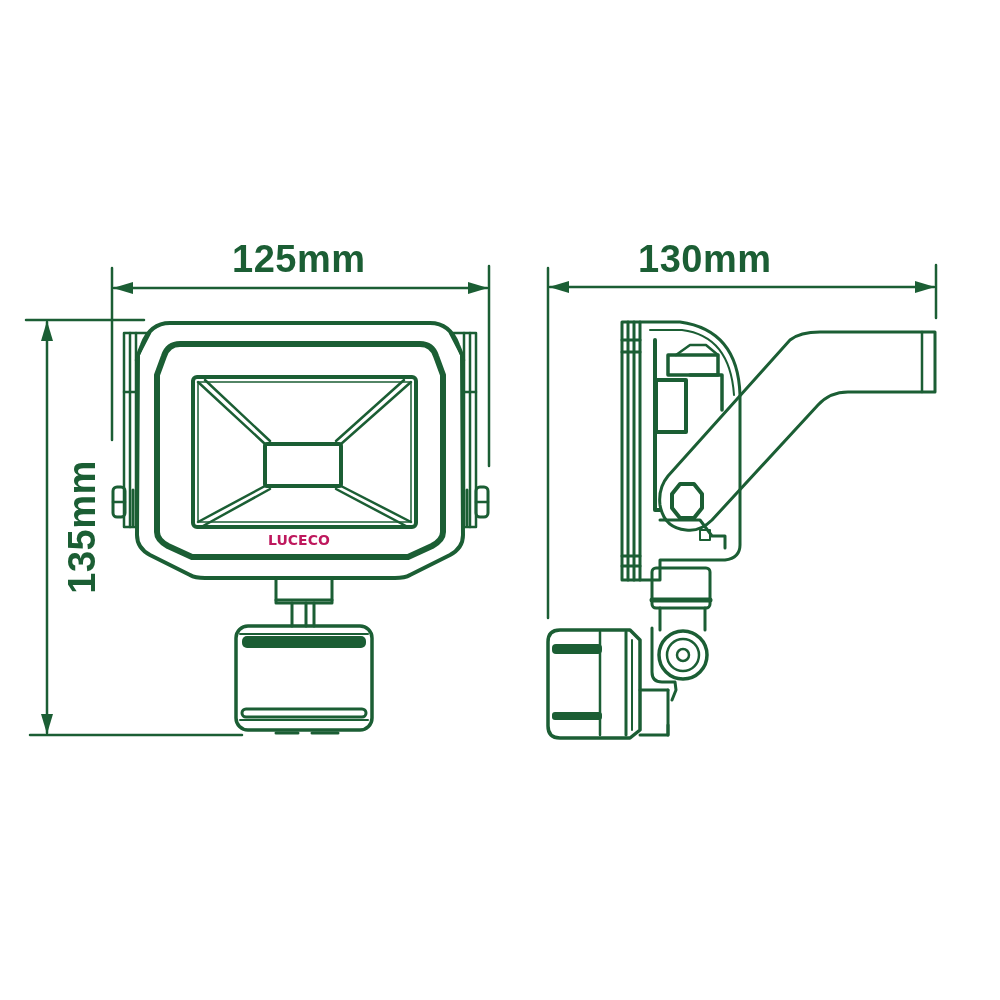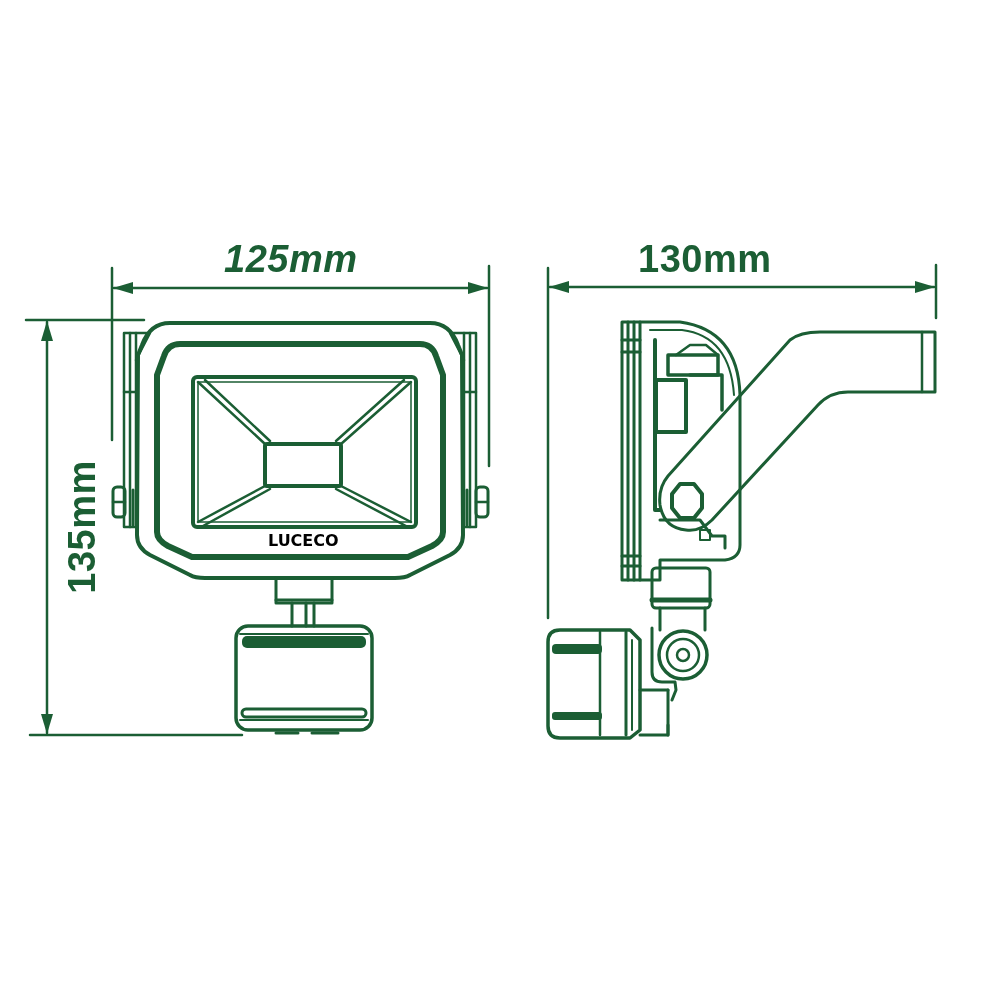--- a/index.html
+++ b/index.html
@@ -8,34 +8,34 @@
     .dim-label {
       position: absolute;
       font-family: "Liberation Sans", "DejaVu Sans", sans-serif;
       font-weight: bold;
       font-size: 38px;
       color: #1b5e34;
       line-height: 1;
       white-space: nowrap;
       letter-spacing: 0.5px;
     }
-    #label-width-front { left: 224px; top: 240px; font-style: italic; }
+    #label-width-front { left: 232px; top: 240px; }
     #label-width-side { left: 638px; top: 240px; }
     #label-height {
       left: 82px; top: 527px;
       transform: translate(-50%, -50%) rotate(-90deg);
       transform-origin: center center;
     }
     .logo-text {
       position: absolute;
       left: 268px; top: 533px;
       font-family: "DejaVu Sans", sans-serif;
       font-weight: bold;
-      font-size: 16px;
-      color: #000000;
+      font-size: 14px;
+      color: #be185d;
       letter-spacing: 0px;
       line-height: 1;
     }
   </style>
 </head>
 <body>
 
 <svg id="canvas" viewBox="0 0 1000 1000" xmlns="http://www.w3.org/2000/svg">
   <defs>
     <marker id="arrow" viewBox="0 0 20 12" refX="19" refY="6" markerWidth="20" markerHeight="12" markerUnits="userSpaceOnUse" orient="auto-start-reverse">

